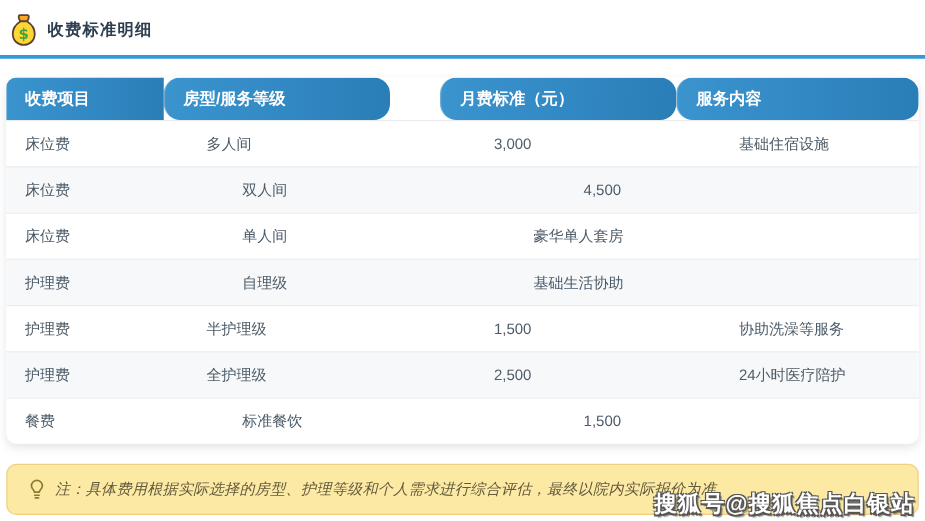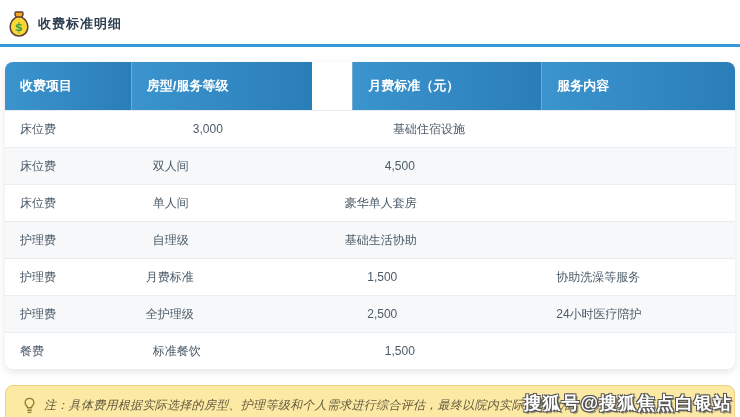--- a/index.html
+++ b/index.html
@@ -23,28 +23,28 @@
 
   
   .fee-table{
     margin:15px 5px 0 5px;
     border-radius:8px;
     overflow:hidden;
     box-shadow:0 3px 8px rgba(0,0,0,0.10);
     background:#fff;
   }
   .trow,.thead{display:flex;width:100%;}
-  .thead{height:48px;justify-content:center;}
+  .thead{height:34px;justify-content:center;}
   .thead .cell{
     background:linear-gradient(90deg,#3b94ce,#2a7eb8);
     color:#ffffff;font-size:13px;font-weight:bold;
     display:flex;align-items:center;padding-left:15px;box-sizing:border-box;
   }
-  .thead .cell + .cell{border-left:1px solid rgba(255,255,255,0.35);}
-  .trow{height:36px;border-top:1px solid #eaeef1;background:#ffffff;}
+  .thead .cell + .cell{border-left:1px solid rgba(255,255,255,0.35);border-radius:13px;}
+  .trow{height:36px;border-top:1px solid #eaeef1;background:#ffffff;gap:41px;}
   .trow:nth-child(odd){background:#f6f8fa;}
   .trow .cell{
     color:#4c5b68;font-size:12px;
     display:flex;align-items:center;padding-left:15px;box-sizing:border-box;
   }
   .c1{width:18.2%;} .c2{width:26.3%;} .c3{width:27.4%;margin-left:40px;} .c4{width:28.1%;}
 
   
   .note{
     margin:16px 5px 0 5px;
@@ -91,41 +91,42 @@
   <div class="fee-table">
     <div class="thead">
       <div class="cell c1">收费项目</div>
       <div class="cell c2">房型/服务等级</div>
       <div class="cell c3">月费标准（元）</div>
       <div class="cell c4">服务内容</div>
     </div>
 
     <div class="trow">
       <div class="cell c1">床位费</div>
+      <div class="cell c2">多人间</div>
       <div class="cell c3">3,000</div>
       <div class="cell c4">基础住宿设施</div>
     </div>
     <div class="trow">
       <div class="cell c1">床位费</div>
       <div class="cell c2">双人间</div>
       <div class="cell c3">4,500</div>
     </div>
     <div class="trow">
       <div class="cell c1">床位费</div>
       <div class="cell c2">单人间</div>
       <div class="cell c4">豪华单人套房</div>
     </div>
     <div class="trow">
       <div class="cell c1">护理费</div>
       <div class="cell c2">自理级</div>
       <div class="cell c4">基础生活协助</div>
     </div>
     <div class="trow">
       <div class="cell c1">护理费</div>
-      <div class="cell c2">月费标准</div>
+      <div class="cell c2">半护理级</div>
       <div class="cell c3">1,500</div>
       <div class="cell c4">协助洗澡等服务</div>
     </div>
     <div class="trow">
       <div class="cell c1">护理费</div>
       <div class="cell c2">全护理级</div>
       <div class="cell c3">2,500</div>
       <div class="cell c4">24小时医疗陪护</div>
     </div>
     <div class="trow">

